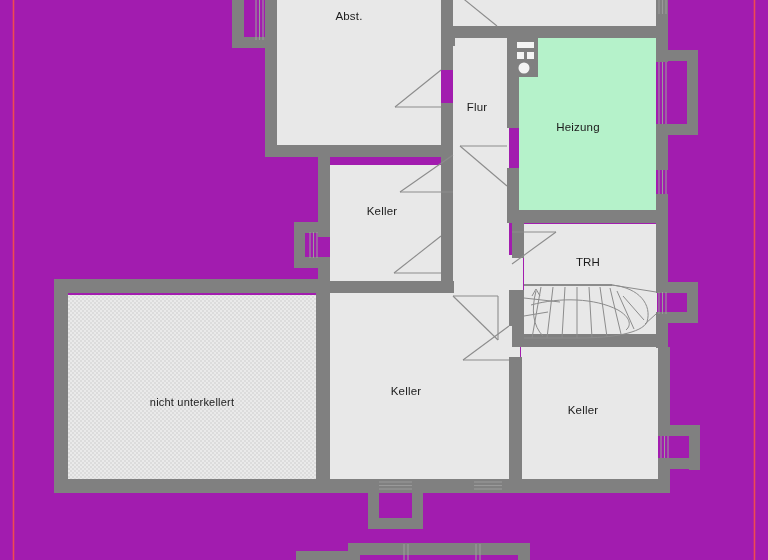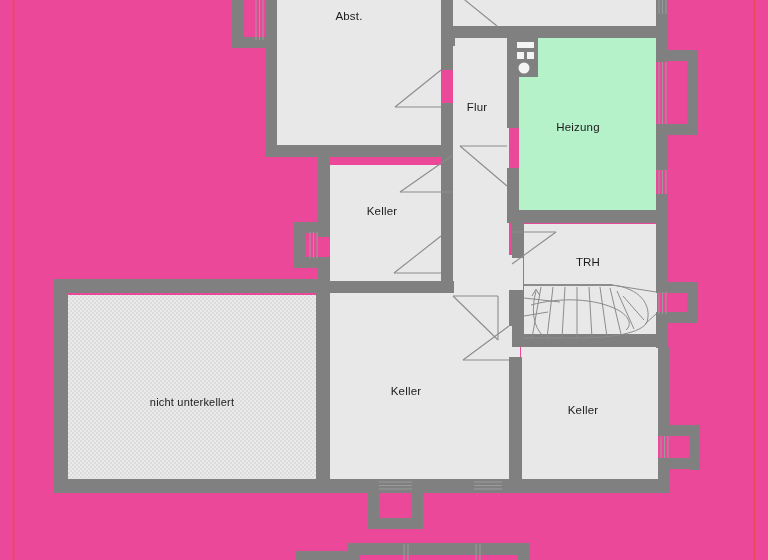--- a/index.html
+++ b/index.html
@@ -10,21 +10,21 @@
   body {
     width: 768px;
     height: 560px;
     overflow: hidden;
     font-family: "Liberation Sans", sans-serif;
   }
   #plan-root {
     position: relative;
     width: 768px;
     height: 560px;
-    background: #ec4899;
+    background: #a21caf;
   }
   svg#floorplan {
     display: block;
     width: 768px;
     height: 560px;
   }
   .room-label {
     font-family: "Liberation Sans", sans-serif;
     font-size: 11.5px;
     fill: #1b1b1b;

